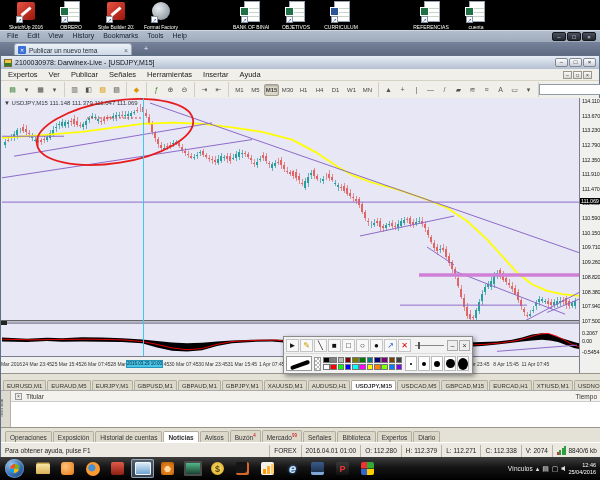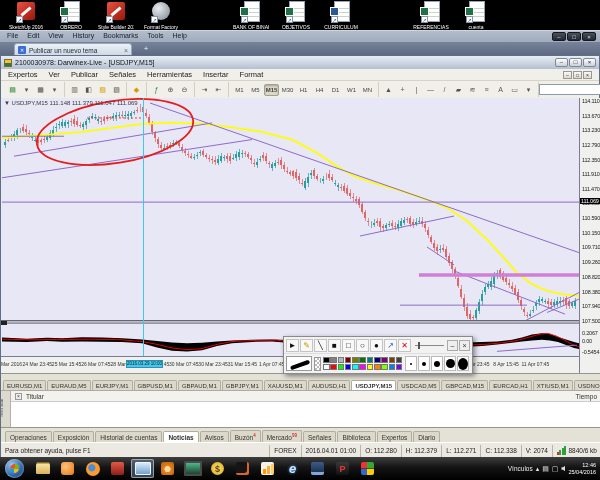--- a/index.html
+++ b/index.html
@@ -225,21 +225,21 @@
           <span class="wbtn">×</span>
         </span>
     </div>
     <div id="mt4-menu">
         <span>Expertos</span>
         <span>Ver</span>
         <span>Publicar</span>
         <span>Señales</span>
         <span>Herramientas</span>
         <span>Insertar</span>
-        <span>Format</span>
+        <span>Ayuda</span>
         <span id="mt4-child-controls">
           <span class="cbtn">–</span>
           <span class="cbtn">□</span>
           <span class="cbtn">×</span>
         </span>
       </div>
     <div id="mt4-toolbar">
       <div class="tgroup">
           <div class="tbn green">▤</div>
           <div class="tbn">▾</div>

